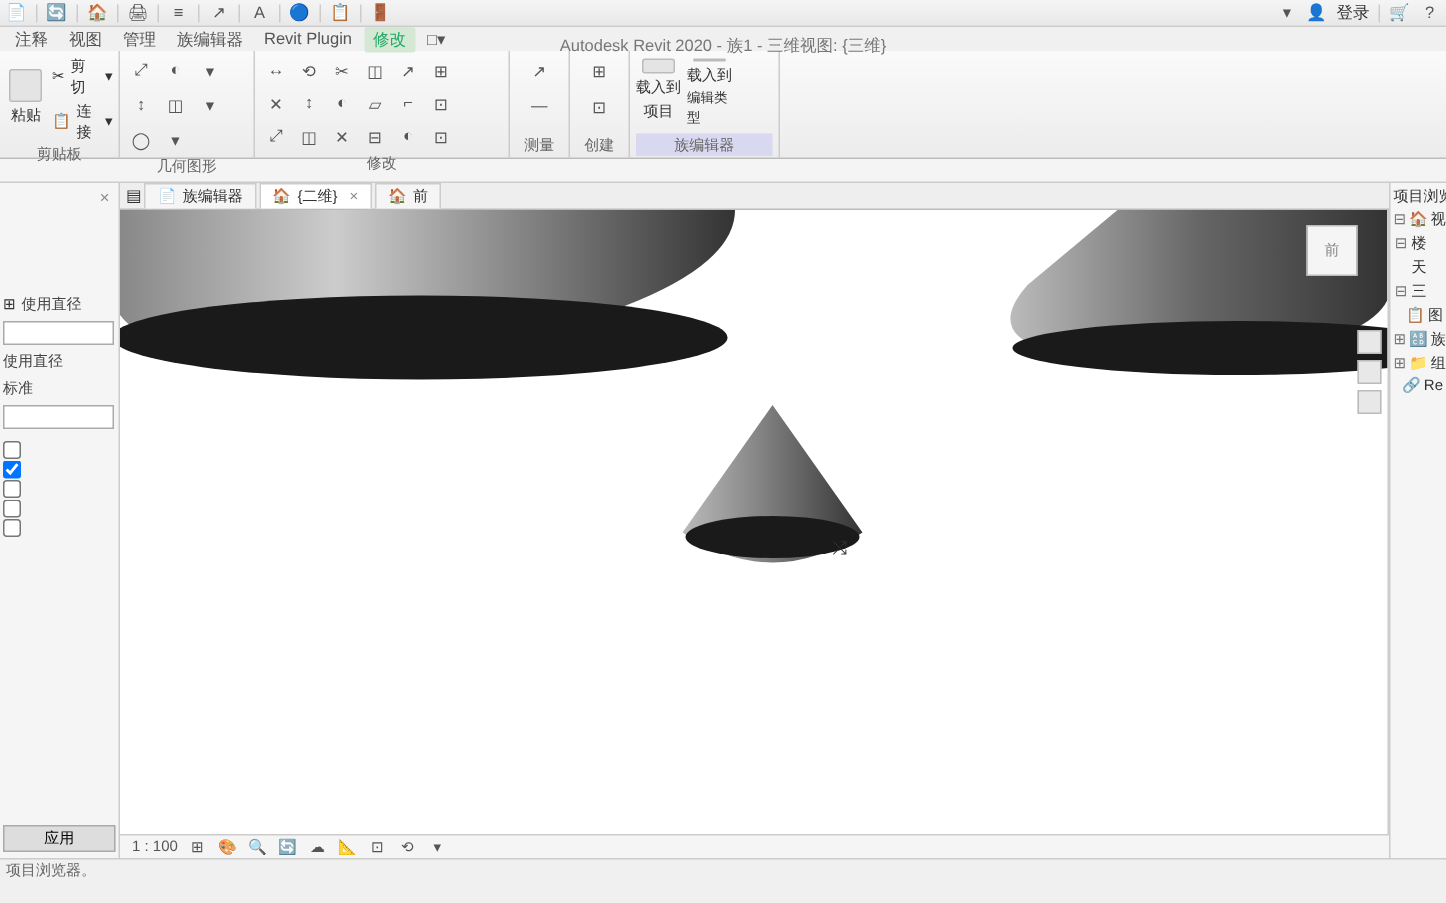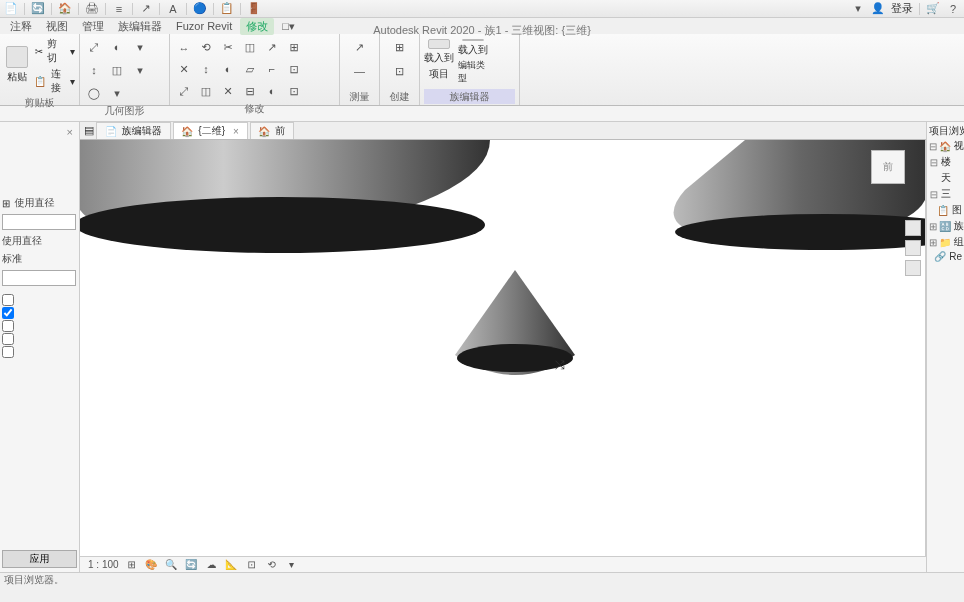--- a/index.html
+++ b/index.html
@@ -94,21 +94,21 @@
     <span class="qat-icon">🛒</span>
     <span class="qat-icon">?</span>
   </div>
 </div>
 
 <div class="menubar">
   <span class="item">注释</span>
   <span class="item">视图</span>
   <span class="item">管理</span>
   <span class="item">族编辑器</span>
-  <span class="item">Fuzor Revit</span>
+  <span class="item">Revit Plugin</span>
   <span class="item active">修改</span>
   <span class="item">□▾</span>
 </div>
 
 <div class="ribbon">
   <div class="ribbon-panel" style="width:80px">
     <div class="ribbon-row">
       <div class="ribbon-bigbtn">
         <div class="ico"></div>
         <span>粘贴</span>

